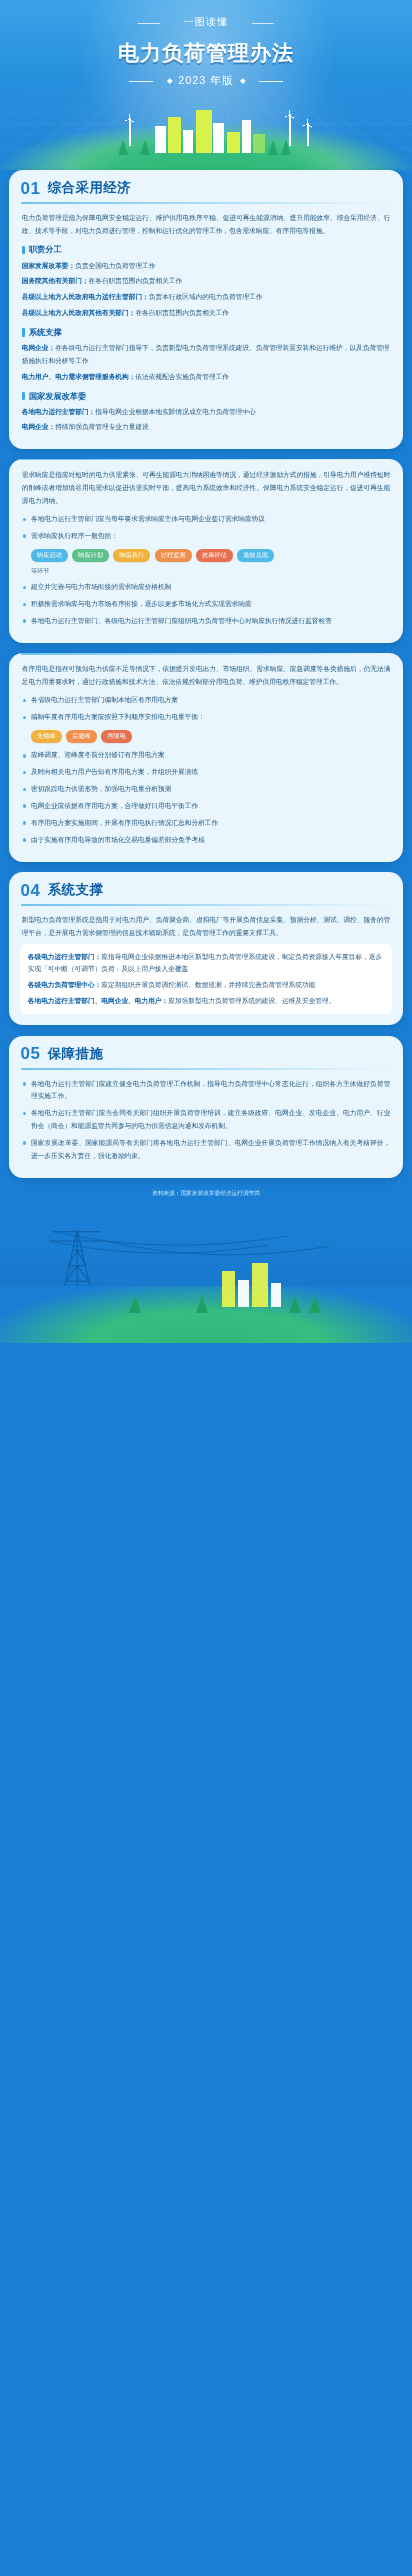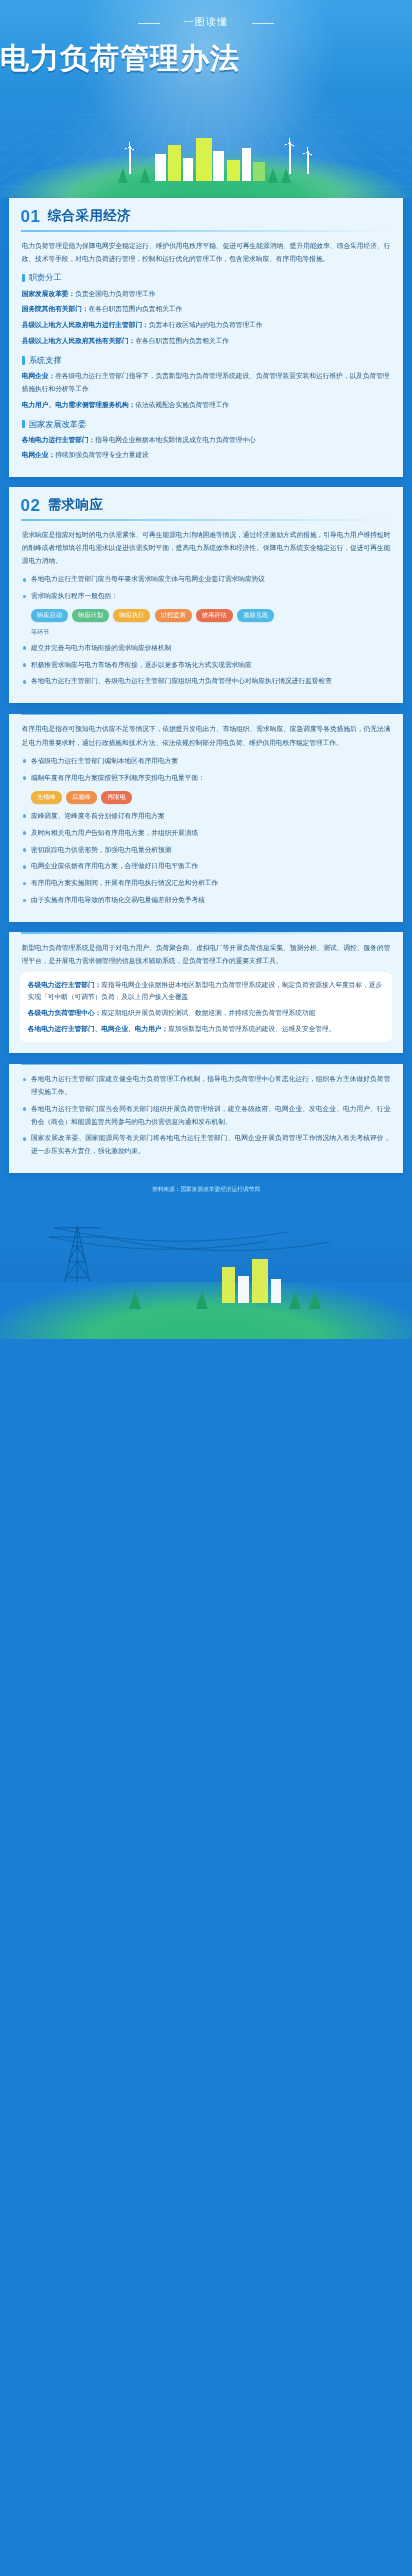--- a/index.html
+++ b/index.html
@@ -12,21 +12,21 @@
   .page {
     width: 412px;
     position: relative;
     background: linear-gradient(180deg,#2a93dd 0%, #1e86d6 6%, #1a7fd4 20%, #1a7fd4 92%, #1572c4 100%);
     overflow: hidden;
     padding-bottom: 0;
   }
   
   .hero {
     position: relative;
-    height: 198px;
+    height: 170px;
     background:
       radial-gradient(ellipse at 50% 120%, rgba(255,255,255,0.25) 0%, rgba(255,255,255,0) 60%),
       linear-gradient(180deg,#3aa3e8 0%, #2790dd 45%, #1f85d6 100%);
     overflow: hidden;
   }
   .hero .gridlines {
     position: absolute; inset: 0;
     background-image:
       linear-gradient(rgba(255,255,255,0.10) 0.5px, transparent 0.5px),
       linear-gradient(90deg, rgba(255,255,255,0.10) 0.5px, transparent 0.5px);
@@ -48,23 +48,23 @@
     font-size: 9.8px;
     letter-spacing: 1.5px;
     padding: 3.1px 0;
   }
   .hero-badge:before, .hero-badge:after {
     content:""; position:absolute; top:50%; width:21.6px; height:0.5px; background:rgba(255,255,255,.75);
   }
   .hero-badge:before { left:-3.1px; } .hero-badge:after { right:-3.1px; }
   .hero-title {
     position: relative;
-    text-align:left;
+    text-align:center;
     margin-top: 6.2px;
-    font-size: 29px;
+    font-size: 21px;
     font-weight: bold;
     color: #ffffff;
     letter-spacing: 1px;
     text-shadow: 0 1.5px 0 rgba(12,76,135,.45);
   }
   .hero-sub {
     position: relative;
     text-align:center;
     margin-top: 7.2px;
     color: #ffffff;
@@ -91,21 +91,21 @@
   .turbine { position:absolute; bottom:24px; width:1.5px; background:#fff; }
   .turbine:after{ content:""; position:absolute; top:-4.1px; left:-4.6px; width:10.3px;height:10.3px;
     background: conic-gradient(from 0deg, #fff 0 12deg, transparent 12deg 120deg, #fff 120deg 132deg, transparent 132deg 240deg, #fff 240deg 252deg, transparent 252deg 360deg);
     border-radius:50%;}
 
   
   .card {
     position: relative;
     margin: 0 9.3px 10.3px;
     background: #eaf6fd;
-    border-radius: 0;
+    border-radius: 14px;
     padding: 0 0 11.3px;
     box-shadow: 0 2.1px 7.2px rgba(6,54,100,.18);
   }
   .card:first-of-type { margin-top: 0; }
   .card-head {
     display:flex; align-items:center; gap:7.2px;
     padding: 9.3px 11.3px 5.2px;
   }
   .num {
     font-size: 17px; font-weight: bold; color:#1f7fd0; letter-spacing:0.5px;
@@ -114,21 +114,21 @@
   .card-title {
     font-size: 13.4px; font-weight: bold; color:#0f5fa6; letter-spacing:0.5px;
   }
   .head-rule { height:1.5px; background:linear-gradient(90deg,#6fc2f2,rgba(111,194,242,0)); margin:0 11.3px 7.2px;}
   .body { padding: 0 12.4px; font-size: 6.7px; line-height: 1.95; color:#23567f; text-align: justify;}
   .body p { margin-bottom: 5.2px; }
 
   .sec-title {
     display:flex; align-items:center; gap:4.1px;
     margin: 7.2px 12.4px 4.1px;
-    font-size: 8.2px; font-weight: normal; color:#0f5fa6;
+    font-size: 8.2px; font-weight: bold; color:#0f5fa6;
   }
   .sec-title .bar { width:3.1px; height:8.8px; background:#39a7ea; border-radius:1px;}
 
   .kv { padding: 0 12.4px; font-size: 6.7px; line-height:1.9; color:#23567f; margin-bottom:3.1px;}
   .kv b { color:#0f5fa6; }
 
   .bullets { padding: 1px 12.4px 0; }
   .bullet {
     position: relative; padding-left: 9.3px; font-size: 6.7px; line-height:1.9;
     color:#23567f; margin-bottom: 4.1px; text-align: justify;
@@ -170,20 +170,27 @@
 </head>
 <body>
 
 <div class="page">
 
   <div class="hero">
     <div class="gridlines"></div>
     <div class="glow"></div>
     <div class="hero-badge">一图读懂</div>
     <div class="hero-title">电力负荷管理办法</div>
+    <div class="hero-sub">
+      <span class="dash"></span>
+      <span class="dot"></span>
+      <span>2023 年版</span>
+      <span class="dot"></span>
+      <span class="dash"></span>
+    </div>
 
     <div class="city">
       <div class="ground"></div>
       <div class="ground2"></div>
 
       <div class="turbine" style="left:129px;height:28px;"></div>
       <div class="turbine" style="left:289px;height:32px;"></div>
       <div class="turbine" style="left:307px;height:23px;"></div>
 
       <div class="bld w" style="left:155px;width:11.3px;height:27px;"></div>
@@ -230,24 +237,20 @@
 
     <div class="sec-title">
       <span class="bar"></span>
       <span>国家发展改革委</span>
     </div>
     <div class="kv"><b>各地电力运行主管部门：</b><span>指导电网企业根据本地实际情况成立电力负荷管理中心</span></div>
     <div class="kv"><b>电网企业：</b><span>持续加强负荷管理专业力量建设</span></div>
   </div>
 
   <div class="card">
-    <div class="card-head">
-      <div class="num">02</div>
-      <div class="card-title">需求响应</div>
-    </div>
     <div class="head-rule"></div>
     <div class="body">
       <p>需求响应是指应对短时的电力供需紧张、可再生能源电力消纳困难等情况，通过经济激励方式的措施，引导电力用户维持短时的削峰或者增加填谷用电需求以促进供需实时平衡，提高电力系统效率和经济性。保障电力系统安全稳定运行，促进可再生能源电力消纳。</p>
     </div>
     <div class="bullets">
       <div class="bullet">各地电力运行主管部门应当每年要求需求响应主体与电网企业签订需求响应协议</div>
       <div class="bullet">需求响应执行程序一般包括：</div>
     </div>
     <div class="pill-row">
       <span class="pill alt">响应启动</span>
@@ -283,32 +286,40 @@
       <div class="bullet">应峰调度、迎峰度冬前分别修订有序用电方案</div>
       <div class="bullet">及时向相关电力用户告知有序用电方案，并组织开展演练</div>
       <div class="bullet">密切跟踪电力供需形势，加强电力电量分析预测</div>
       <div class="bullet">电网企业应依据有序用电方案，合理做好日用电平衡工作</div>
       <div class="bullet">有序用电方案实施期间，开展有序用电执行情况汇总和分析工作</div>
       <div class="bullet">由于实施有序用电导致的市场化交易电量偏差部分免予考核</div>
     </div>
   </div>
 
   <div class="card">
+    <div class="card-head">
+      <div class="num">04</div>
+      <div class="card-title">系统支撑</div>
+    </div>
     <div class="head-rule"></div>
     <div class="body">
       <p>新型电力负荷管理系统是指用于对电力用户、负荷聚合商、虚拟电厂等开展负荷信息采集、预测分析、测试、调控、服务的管理平台，是开展电力需求侧管理的信息技术辅助系统，是负荷管理工作的重要支撑工具。</p>
     </div>
     <div class="gbox">
       <div class="row"><b>各级电力运行主管部门：</b><span>应指导电网企业依据推进本地区新型电力负荷管理系统建设，制定负荷资源接入年度目标，逐步实现「可中断（可调节）负荷」及以上用户接入全覆盖</span></div>
       <div class="row"><b>各级电力负荷管理中心：</b><span>应定期组织开展负荷调控测试、数据巡测，并持续完善负荷管理系统功能</span></div>
       <div class="row"><b>各地电力运行主管部门、电网企业、电力用户：</b><span>应加强新型电力负荷管理系统的建设、运维及安全管理。</span></div>
     </div>
   </div>
 
   <div class="card">
+    <div class="card-head">
+      <div class="num">05</div>
+      <div class="card-title">保障措施</div>
+    </div>
     <div class="head-rule"></div>
     <div class="bullets">
       <div class="bullet">各地电力运行主管部门应建立健全电力负荷管理工作机制，指导电力负荷管理中心常态化运行，组织各方主体做好负荷管理实施工作。</div>
       <div class="bullet">各地电力运行主管部门应当会同有关部门组织开展负荷管理培训，建立各级政府、电网企业、发电企业、电力用户、行业协会（商会）和能源监管共同参与的电力供需信息沟通和发布机制。</div>
       <div class="bullet">国家发展改革委、国家能源局等有关部门将各地电力运行主管部门、电网企业开展负荷管理工作情况纳入有关考核评价，进一步压实各方责任，强化激励约束。</div>
     </div>
   </div>
 
   <div class="footer">
     <div class="src">资料来源：国家发展改革委经济运行调节局</div>

